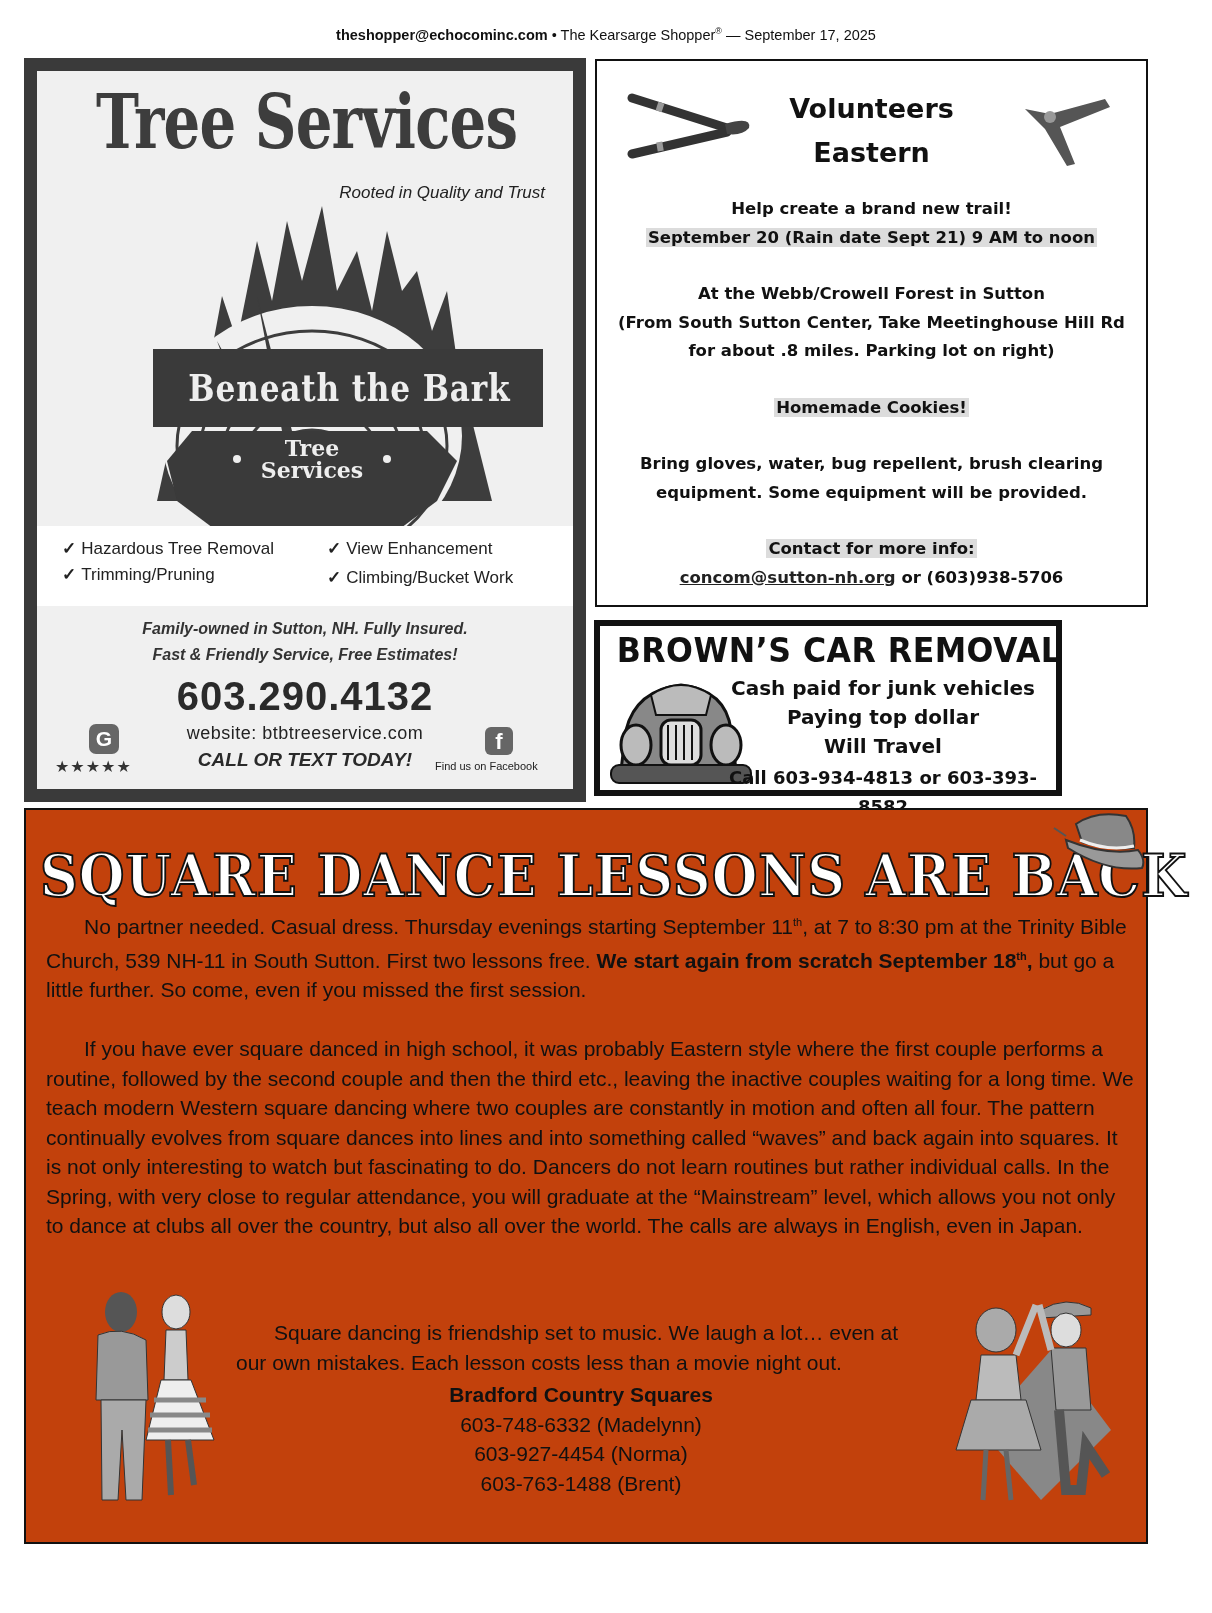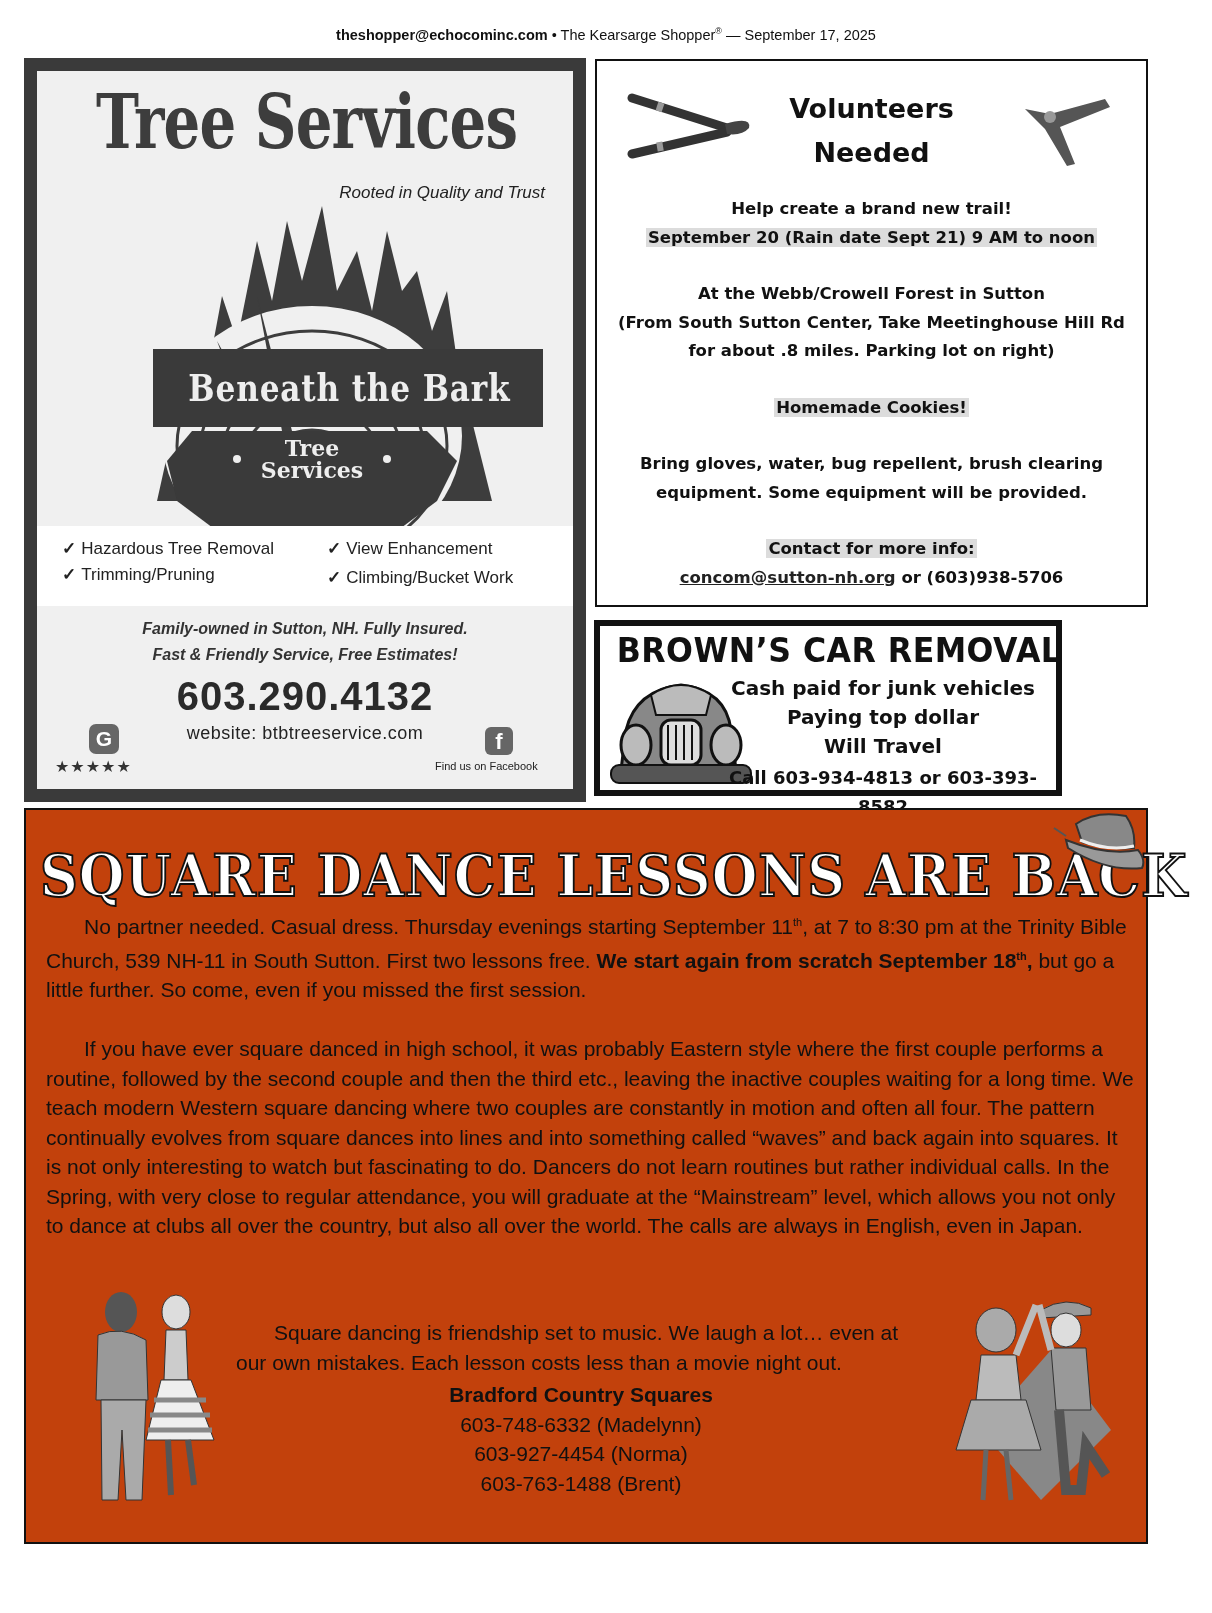--- a/index.html
+++ b/index.html
@@ -189,39 +189,40 @@
 
   <div class="tree-bottom">
     <div class="tree-family">
       <div>Family-owned in Sutton, NH. Fully Insured.</div>
       <div>Fast &amp; Friendly Service, Free Estimates!</div>
     </div>
     <div class="tree-phone">603.290.4132</div>
     <div class="g-icon">G</div>
     <div class="stars">★★★★★</div>
     <div class="tree-website">website: btbtreeservice.com</div>
+    <div class="tree-cta">CALL OR TEXT TODAY!</div>
     <div class="fb-icon">f</div>
     <div class="fb-text">Find us on Facebook</div>
   </div>
 </div>
 
 <div class="vol-ad">
   <svg class="vol-lopper" viewBox="0 0 130 80">
     <path d="M5 12 L100 42" stroke="#333" stroke-width="9" stroke-linecap="round"></path>
     <path d="M5 68 L100 46" stroke="#333" stroke-width="9" stroke-linecap="round"></path>
     <path d="M30 20 L36 22 M30 61 L36 60" stroke="#999" stroke-width="9"></path>
     <path d="M98 38 Q125 30 122 42 Q115 50 100 48 Z" fill="#444"></path>
   </svg>
   <svg class="vol-pruner" viewBox="0 0 100 80">
     <path d="M10 20 L35 25 L90 10 L95 18 L45 38 L60 75 L52 77 L30 40 Z" fill="#555"></path>
     <circle cx="35" cy="28" r="6" fill="#999"></circle>
   </svg>
   <div class="vol-title">
     <div>Volunteers</div>
-    <div>Needed</div>
+    <div>Eastern</div>
   </div>
   <div class="vol-lines">
     <p>Help create a brand new trail!</p>
     <p><span class="hl">September 20 (Rain date Sept 21) 9 AM to noon</span></p>
     <div class="gap"></div>
     <p>At the Webb/Crowell Forest in Sutton</p>
     <p>(From South Sutton Center, Take Meetinghouse Hill Rd</p>
     <p>for about .8 miles. Parking lot on right)</p>
     <div class="gap"></div>
     <p><span class="hl">Homemade Cookies!</span></p>

